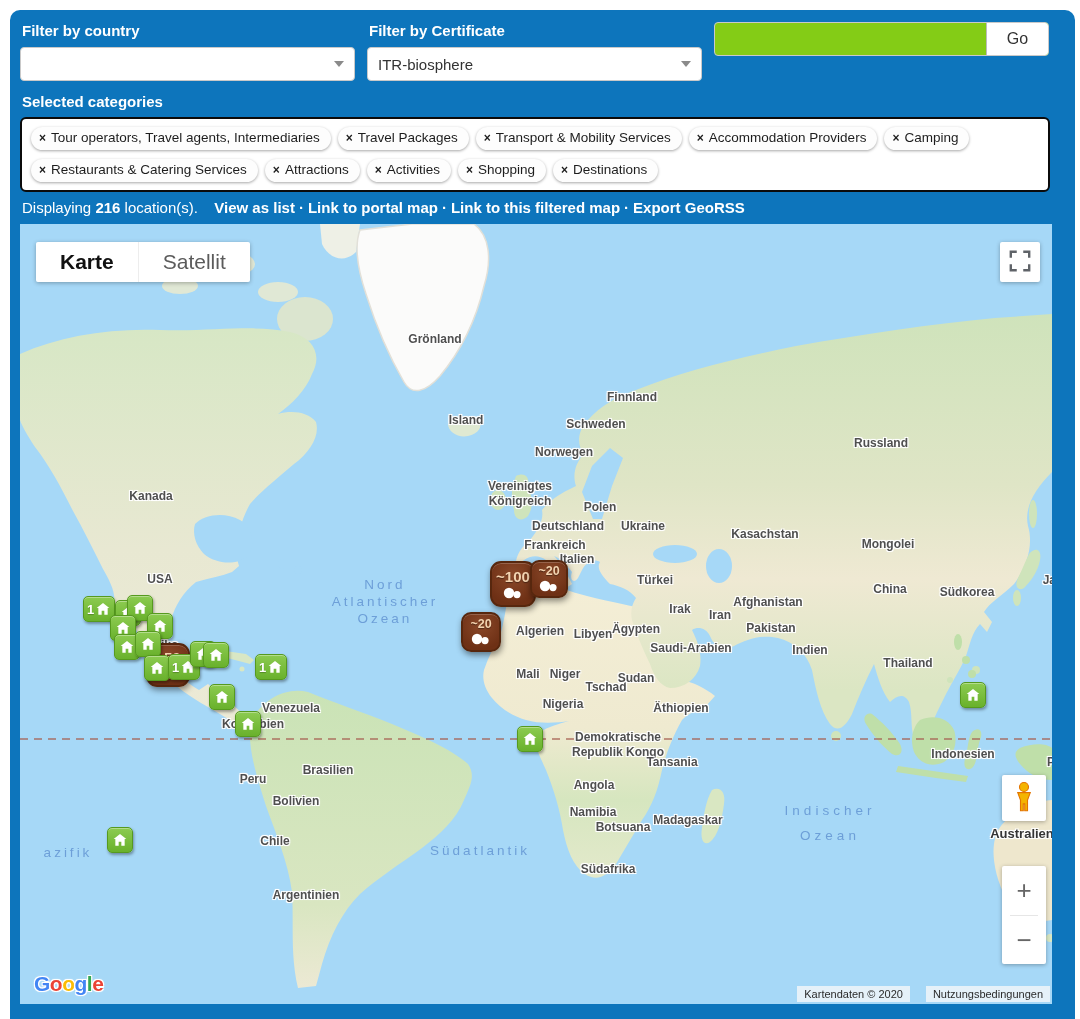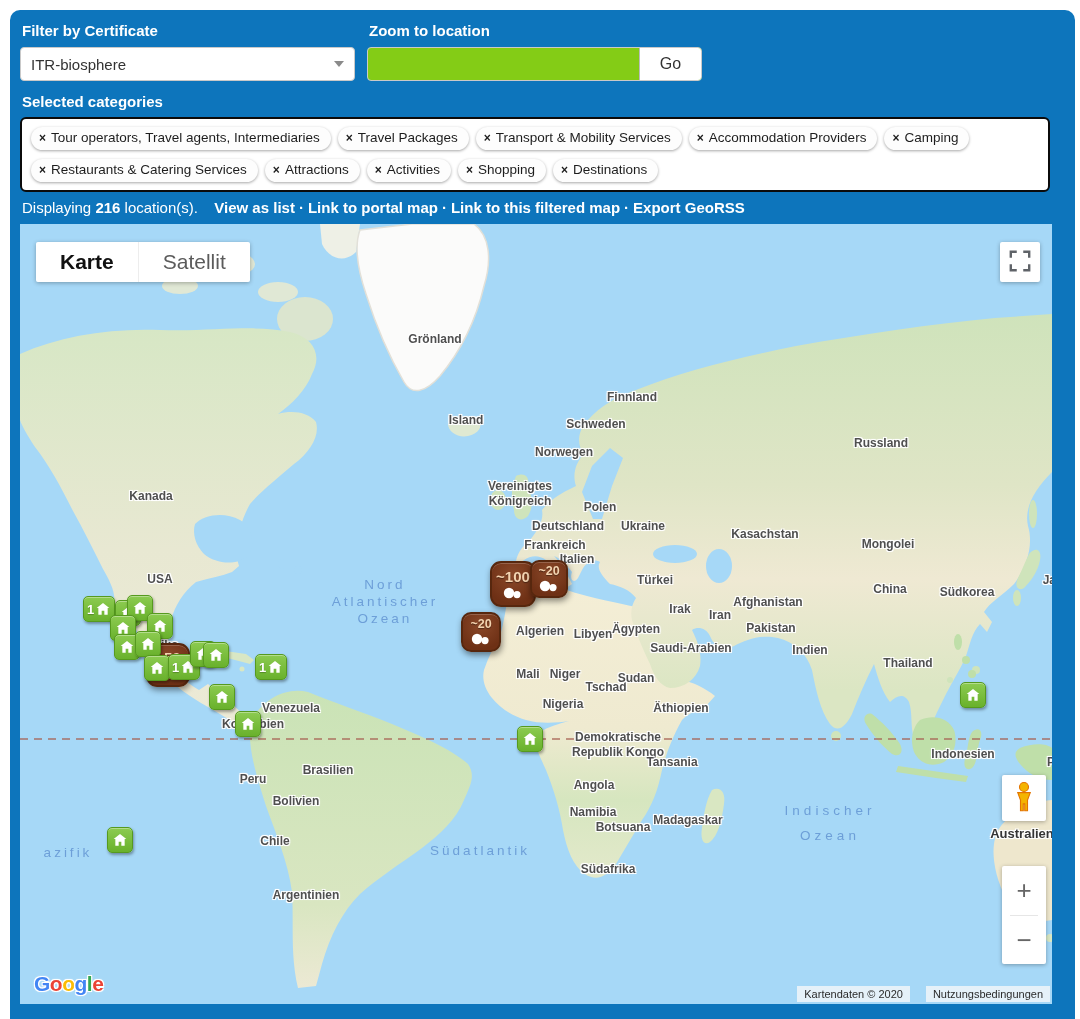--- a/index.html
+++ b/index.html
@@ -70,28 +70,34 @@
   .attrib .terms{cursor:pointer;}
 </style>
 </head>
 <body>
 
 <div class="page">
   <div class="panel" style="background: rgb(13, 117, 188);">
 
     <div class="filters">
       <div>
+        <div class="flabel">Filter by country</div>
+        <div class="select">
+          <span class="val"></span>
+          <span class="caret"></span>
+        </div>
+      </div>
+      <div>
         <div class="flabel">Filter by Certificate</div>
         <div class="select">
           <span class="val">ITR-biosphere</span>
           <span class="caret"></span>
         </div>
       </div>
       <div>
-        <div class="flabel">Zoom to location</div>
         <div class="gowrap">
           <input type="text" value="" style="">
           <button class="gobtn">Go</button>
         </div>
       </div>
     </div>
 
     <div class="catlabel">Selected categories</div>
     <div class="catbox">
         <span class="tag"><span class="x">×</span>Tour operators, Travel agents, Intermediaries</span>

